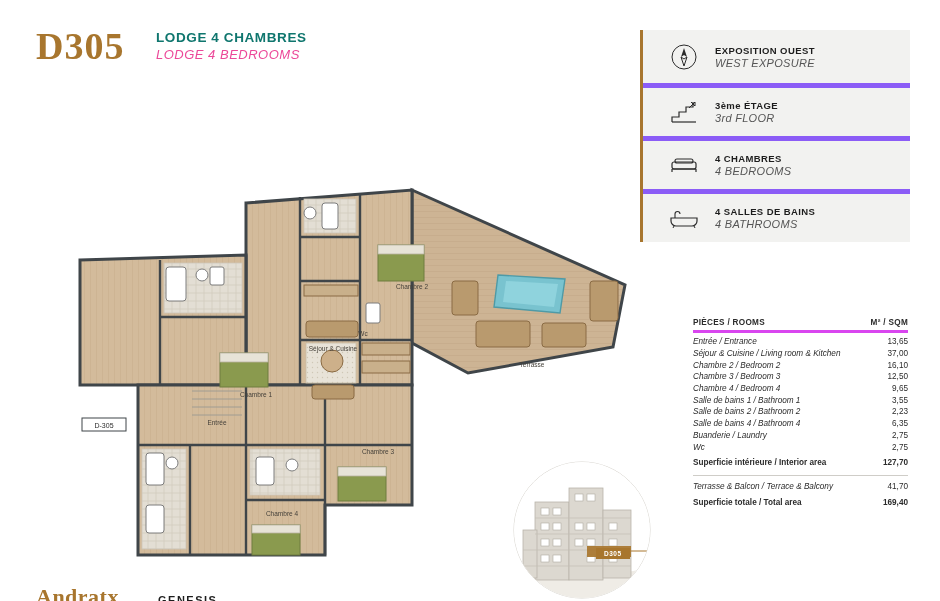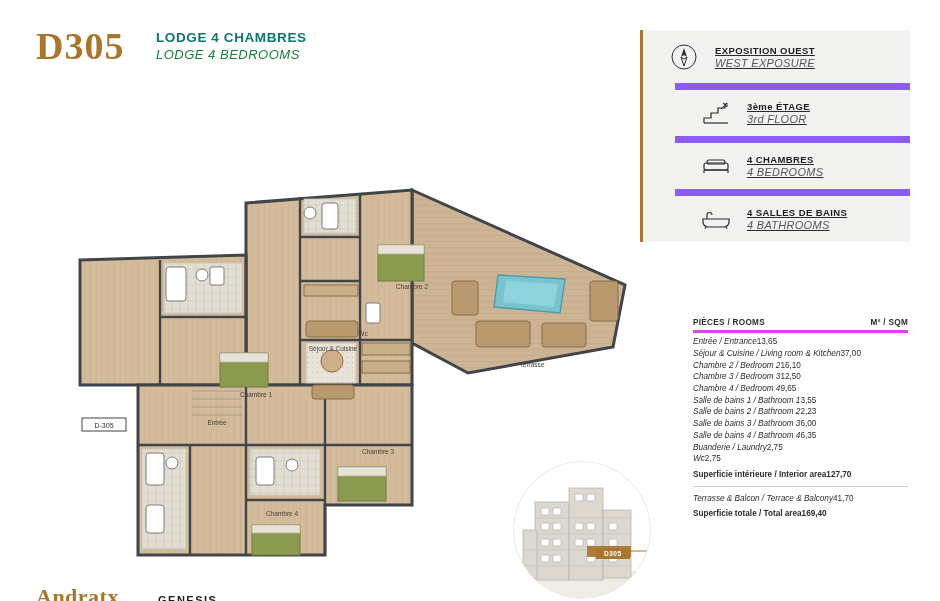--- a/index.html
+++ b/index.html
@@ -13,48 +13,47 @@
   }
   
   .unit-code{
     position:absolute;left:36px;top:24px;
     font-family:"Liberation Serif", serif;
     font-size:38px;font-weight:bold;letter-spacing:1px;
     color:#a8762e;
   }
   .title-block{position:absolute;left:156px;top:30px;}
   .title-fr{font-size:13.5px;font-weight:bold;letter-spacing:.6px;color:#0f766e;}
-  .title-en{font-size:13px;font-style:italic;letter-spacing:.5px;color:#15803d;margin-top:2px;}
+  .title-en{font-size:13px;font-style:italic;letter-spacing:.5px;color:#ec4899;margin-top:2px;}
 
   
   .info-panel{
     position:absolute;left:640px;top:30px;width:270px;height:212px;
     background:#f2f2f0;
     border-left:3px solid #a8762e;
     box-sizing:border-box;
-    text-decoration:underline;
   }
   .info-row{display:flex;align-items:center;height:53px;padding-left:18px;box-sizing:border-box;}
-  .info-row + .info-row{border-top:7px solid #8b5cf6;margin-left:32px;}
+  .info-row + .info-row{border-top:5px solid #8b5cf6;}
   .info-icon{width:46px;height:34px;flex:0 0 46px;display:flex;align-items:center;justify-content:center;}
   .info-text{margin-left:8px;}
   .info-fr{font-size:9.5px;font-weight:bold;letter-spacing:.4px;color:#1d1d1d;}
   .info-en{font-size:11px;font-style:italic;letter-spacing:.3px;color:#555;margin-top:1px;}
 
   
   .rooms{
     position:absolute;left:693px;top:318px;width:215px;
     font-size:8.2px;color:#2b2b2b;
   }
   .rooms .hrow{
     display:flex;justify-content:space-between;
     font-weight:bold;letter-spacing:.3px;
     padding-bottom:3px;border-bottom:3px solid #d946ef;margin-bottom:3px;
   }
-  .rooms .row{display:flex;padding:1.35px 0;font-style:italic;}
+  .rooms .row{display:flex;justify-content:space-between;padding:1.35px 0;font-style:italic;}
   .rooms .row .lbl{white-space:nowrap;}
   .rooms .row .val{font-style:normal;}
   .rooms .row.total{font-style:normal;font-weight:bold;margin-top:4px;}
   .rooms .sep{height:1px;background:#cfcdc8;margin:6px 0 5px;}
 
   
   .footer-logo{
     position:absolute;left:36px;top:584px;
     font-family:"Liberation Serif", serif;
     font-size:22px;font-weight:bold;color:#a8762e;letter-spacing:.5px;
@@ -174,24 +173,20 @@
     <span class="lbl">Chambre 4 / Bedroom 4</span>
     <span class="val">9,65</span>
   </div>
   <div class="row">
     <span class="lbl">Salle de bains 1 / Bathroom 1</span>
     <span class="val">3,55</span>
   </div>
   <div class="row">
     <span class="lbl">Salle de bains 2 / Bathroom 2</span>
     <span class="val">2,23</span>
-  </div>
-  <div class="row">
-    <span class="lbl">Salle de bains 3 / Bathroom 3</span>
-    <span class="val">6,00</span>
   </div>
   <div class="row">
     <span class="lbl">Salle de bains 4 / Bathroom 4</span>
     <span class="val">6,35</span>
   </div>
   <div class="row">
     <span class="lbl">Buanderie / Laundry</span>
     <span class="val">2,75</span>
   </div>
   <div class="row">

